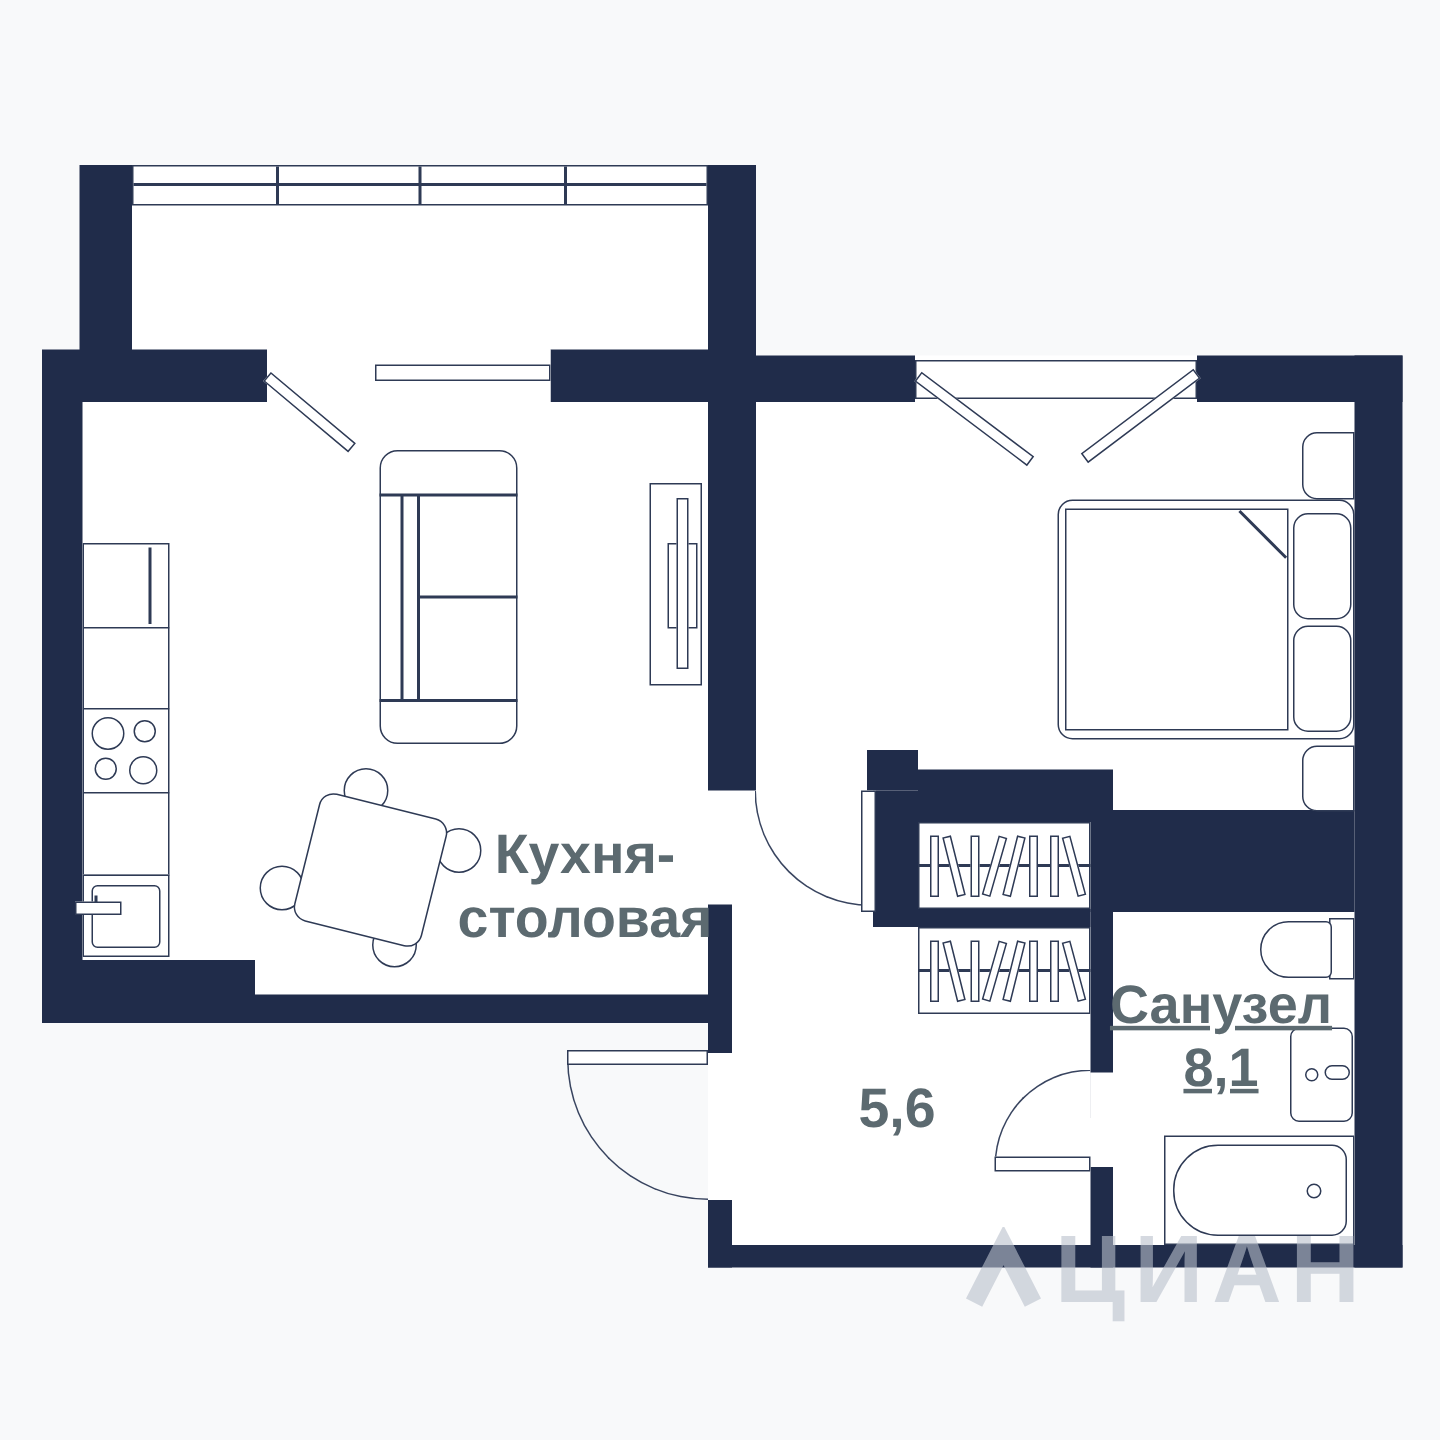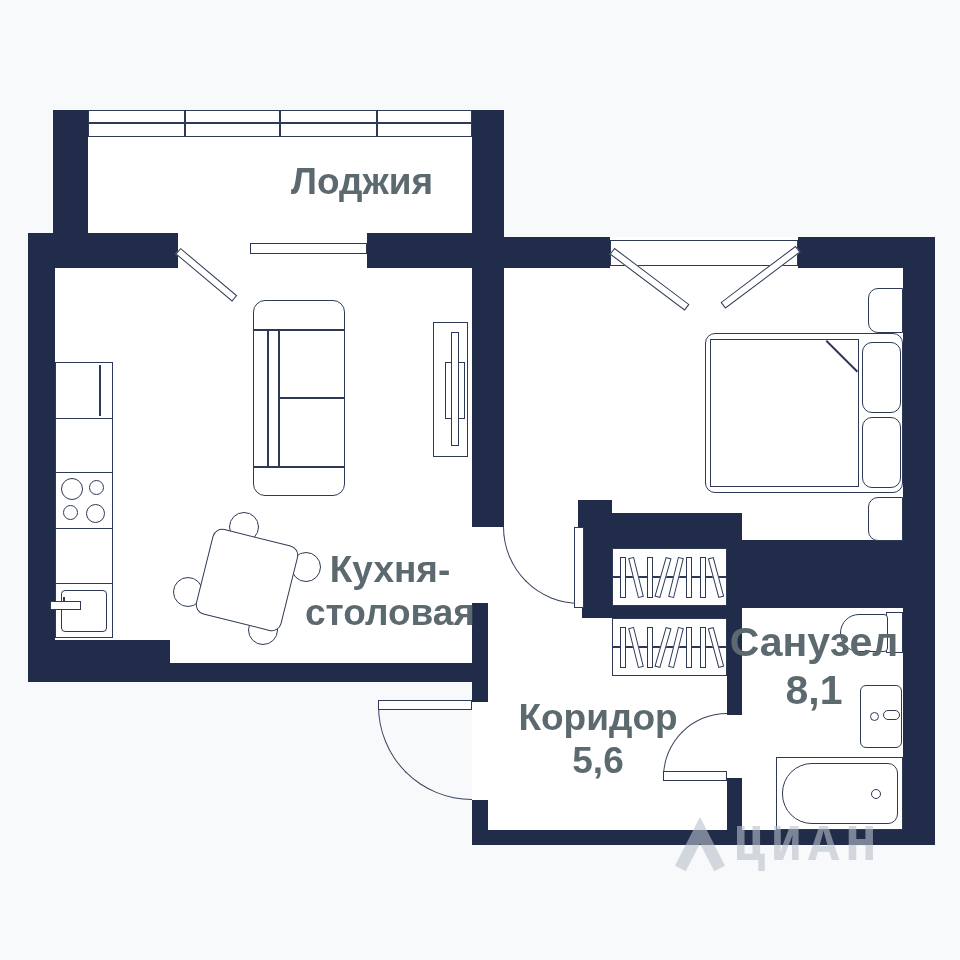--- a/index.html
+++ b/index.html
@@ -17,22 +17,22 @@
   .room-label{position:absolute;transform:translate(-50%,-50%);text-align:center;color:#5c6a70;
               font-weight:700;font-size:37px;line-height:1.17;white-space:nowrap;}
   .room-label span{display:block;}
   .hangers{position:absolute;display:flex;justify-content:space-between;align-items:center;}
   .hanger{width:6px;height:41px;background:#fff;border:1.2px solid #2e3a55;box-sizing:border-box;}
   .hanger:nth-child(2){transform:rotate(-14deg);}
   .hanger:nth-child(4){transform:rotate(16deg);}
   .hanger:nth-child(5){transform:rotate(14deg);}
   .hanger:nth-child(8){transform:rotate(-15deg);}
   #watermark{position:absolute;left:632px;top:804px;width:290px;height:84px;display:flex;align-items:center;
-             justify-content:center;gap:6px;color:rgba(185,192,203,0.6);font-size:52px;font-weight:700;
-             letter-spacing:6px;z-index:50;font-family:Liberation Mono, monospace;}
+             justify-content:center;gap:6px;color:rgba(185,192,203,0.6);font-size:64px;font-weight:700;
+             letter-spacing:6px;z-index:50;}
 </style>
 </head>
 <body>
 
 <div id="plan">
 
   <div class="white" style="left:88px;top:135px;width:384px;height:100px;"></div>
   <div class="white" style="left:55px;top:268px;width:417px;height:395px;"></div>
   <div class="white" style="left:504px;top:268px;width:399px;height:272px;"></div>
   <div class="white" style="left:488px;top:527px;width:415px;height:303px;"></div>
@@ -152,33 +152,31 @@
   <div class="furn circ" style="left:871px;top:789px;width:10px;height:10px;"></div>
 
   <div class="arc arc-bl" style="left:503px;top:527px;width:77px;height:77px;"></div>
   <div class="furn" style="left:574px;top:527px;width:10px;height:81px;"></div>
   <div class="arc arc-bl" style="left:378px;top:706px;width:94px;height:94px;"></div>
   <div class="furn" style="left:378px;top:700px;width:94px;height:10px;"></div>
   <div class="arc arc-tl" style="left:663px;top:713px;width:64px;height:64px;"></div>
   <div class="furn" style="left:663px;top:771px;width:64px;height:10px;"></div>
 
   <div class="room-label" style="left:362px;top:182px;">
-    <span>Лоджия</span>
   </div>
   <div class="room-label" style="left:588px;top:398px;">
   </div>
   <div class="room-label" style="left:390px;top:591px;">
     <span>Кухня-</span>
     <span>столовая</span>
   </div>
   <div class="room-label" style="left:598px;top:739px;">
-    <span>Коридор</span>
     <span>5,6</span>
   </div>
-  <div class="room-label" style="left:814px;top:667px;font-size:41px;">
+  <div class="room-label" style="left:814px;top:691px;font-size:36px;text-decoration:underline;">
     <span>Санузел</span>
     <span>8,1</span>
   </div>
 
   <div id="watermark">
     <svg width="56" height="56" viewBox="0 0 60 60">
       <path d="M9 54 L30 13 L51 54" fill="none" stroke="rgba(185,192,203,0.6)" stroke-width="13"></path>
     </svg>
     <span>ЦИАН</span>
   </div>

